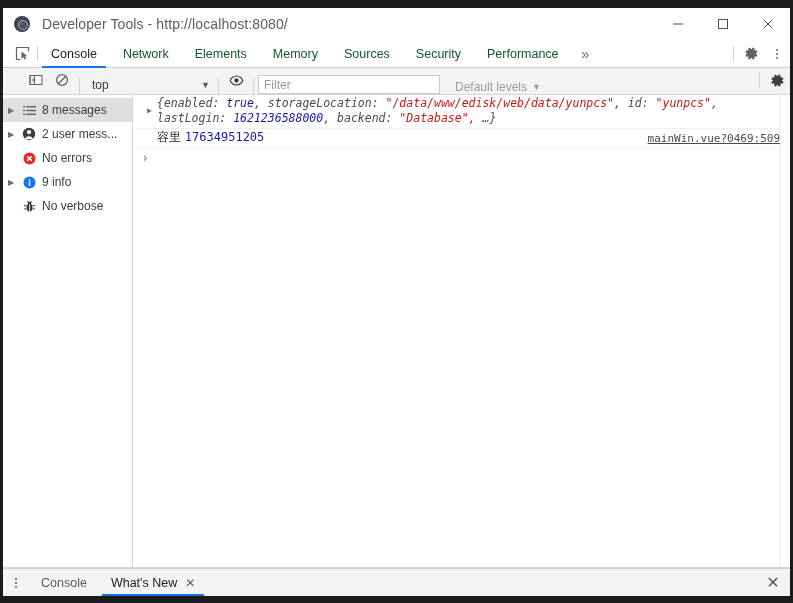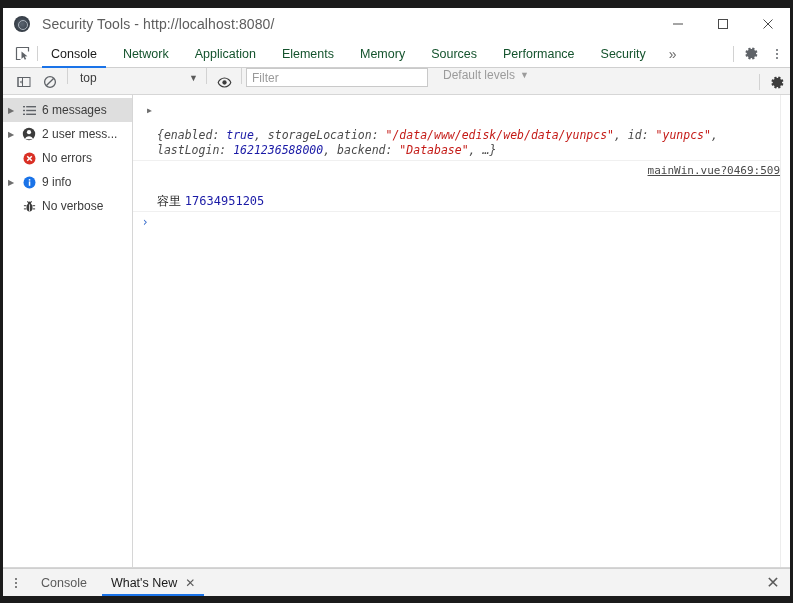--- a/index.html
+++ b/index.html
@@ -131,25 +131,25 @@
     width: 1px; height: 16px;
     background: #d2d2d2;
     margin: 0 4px;
     flex: none;
   }
 
   
   .filterbar {
     height: 27px;
     display: flex;
-    align-items: flex-start;
+    align-items: flex-end;
     background: #f3f3f3;
     border-bottom: 1px solid #d6d6d6;
     flex: none;
-    padding-left: 8px;
+    padding-left: 20px;
   }
   .ctx-select {
     display: flex; align-items: center;
     height: 19px;
     padding: 0 4px 0 8px;
     font-size: 12px;
     color: #3c3c3c;
     min-width: 130px;
     justify-content: space-between;
   }
@@ -239,21 +239,20 @@
     color: #6e6e6e;
     font-size: 8px;
   }
   .msg-body {
     padding-left: 24px;
     padding-right: 10px;
     color: #4a4a4a;
     font-style: italic;
     word-break: break-word;
     white-space: pre-wrap;
-    margin-top: 32px;
   }
   .msg-plain {
     padding-left: 24px;
     font-style: normal;
     font-family: "DejaVu Sans", sans-serif;
     font-size: 12px;
     color: #222;
   }
   .src-link {
     position: absolute;
@@ -340,21 +339,21 @@
   .dots i { width: 2px; height: 2px; background: currentColor; border-radius: 50%; display: block; }
 </style>
 </head>
 <body>
 
 <div id="root">
   <div class="window">
 
     <div class="titlebar">
       <div class="title-icon"></div>
-      <div class="title-text">Security Tools - http://localhost:8080/</div>
+      <div class="title-text">Developer Tools - http://localhost:8080/</div>
       <div class="winbtns">
         <div class="winbtn">
           <svg width="12" height="12" viewBox="0 0 12 12">
               <line x1="1" y1="6" x2="11" y2="6" stroke="currentColor" stroke-width="1"></line>
             </svg>
         </div>
         <div class="winbtn">
           <svg width="12" height="12" viewBox="0 0 12 12">
               <rect x="1.5" y="1.5" width="9" height="9" fill="none" stroke="currentColor" stroke-width="1"></rect>
             </svg>
@@ -377,36 +376,33 @@
       </div>
       <div class="tab-divider"></div>
 
       <div class="tab active">
           <span>Console</span>
         </div>
       <div class="tab">
           <span>Network</span>
         </div>
       <div class="tab">
-          <span>Application</span>
-        </div>
-      <div class="tab">
           <span>Elements</span>
         </div>
       <div class="tab">
           <span>Memory</span>
         </div>
       <div class="tab">
           <span>Sources</span>
         </div>
       <div class="tab">
+          <span>Security</span>
+        </div>
+      <div class="tab">
           <span>Performance</span>
-        </div>
-      <div class="tab">
-          <span>Security</span>
         </div>
       <div class="tab-more">»</div>
 
       <div class="tabstrip-right">
         <div class="vsep"></div>
         <div class="icon-btn">
           <svg width="15" height="15" viewBox="0 0 16 16">
             <path fill="currentColor" d="M8 5.2a2.8 2.8 0 100 5.6 2.8 2.8 0 000-5.6zm0 4.2a1.4 1.4 0 110-2.8 1.4 1.4 0 010 2.8z"></path>
             <path fill="currentColor" d="M14 9.1l-1.2-.5a4.9 4.9 0 000-1.2l1.2-.5a.5.5 0 00.25-.63l-.62-1.5a.5.5 0 00-.63-.27l-1.2.47a4.9 4.9 0 00-.85-.85l.47-1.2a.5.5 0 00-.27-.63l-1.5-.62a.5.5 0 00-.63.25L8.5 3.2a4.9 4.9 0 00-1.2 0L6.8 2a.5.5 0 00-.63-.25l-1.5.62a.5.5 0 00-.27.63l.47 1.2a4.9 4.9 0 00-.85.85l-1.2-.47a.5.5 0 00-.63.27l-.62 1.5A.5.5 0 001.8 6.9L3 7.4a4.9 4.9 0 000 1.2l-1.2.5a.5.5 0 00-.25.63l.62 1.5a.5.5 0 00.63.27l1.2-.47c.25.32.53.6.85.85l-.47 1.2a.5.5 0 00.27.63l1.5.62a.5.5 0 00.63-.25l.5-1.2a4.9 4.9 0 001.2 0l.5 1.2a.5.5 0 00.63.25l1.5-.62a.5.5 0 00.27-.63l-.47-1.2c.32-.25.6-.53.85-.85l1.2.47a.5.5 0 00.63-.27l.62-1.5a.5.5 0 00-.25-.63z"></path>
           </svg>
@@ -475,21 +471,21 @@
               <g fill="#5f6368">
                 <rect x="0" y="2" width="2" height="1.4"></rect>
                   <rect x="3.2" y="2" width="9.8" height="1.4"></rect>
                 <rect x="0" y="5.8" width="2" height="1.4"></rect>
                   <rect x="3.2" y="5.8" width="9.8" height="1.4"></rect>
                 <rect x="0" y="9.6" width="2" height="1.4"></rect>
                   <rect x="3.2" y="9.6" width="9.8" height="1.4"></rect>
               </g>
             </svg>
           </span>
-          <span class="side-label">6 messages</span>
+          <span class="side-label">8 messages</span>
         </div>
 
         <div class="side-item">
           <span class="side-arrow">▶</span>
           <span class="side-icon">
             <svg width="14" height="14" viewBox="0 0 14 14">
               <circle cx="7" cy="7" r="6.2" fill="#3c3c3c"></circle>
               <circle cx="7" cy="5.2" r="2.1" fill="#ffffff"></circle>
               <path d="M2.9 12.2a4.3 4.3 0 018.2 0z" fill="#ffffff"></path>
             </svg>

